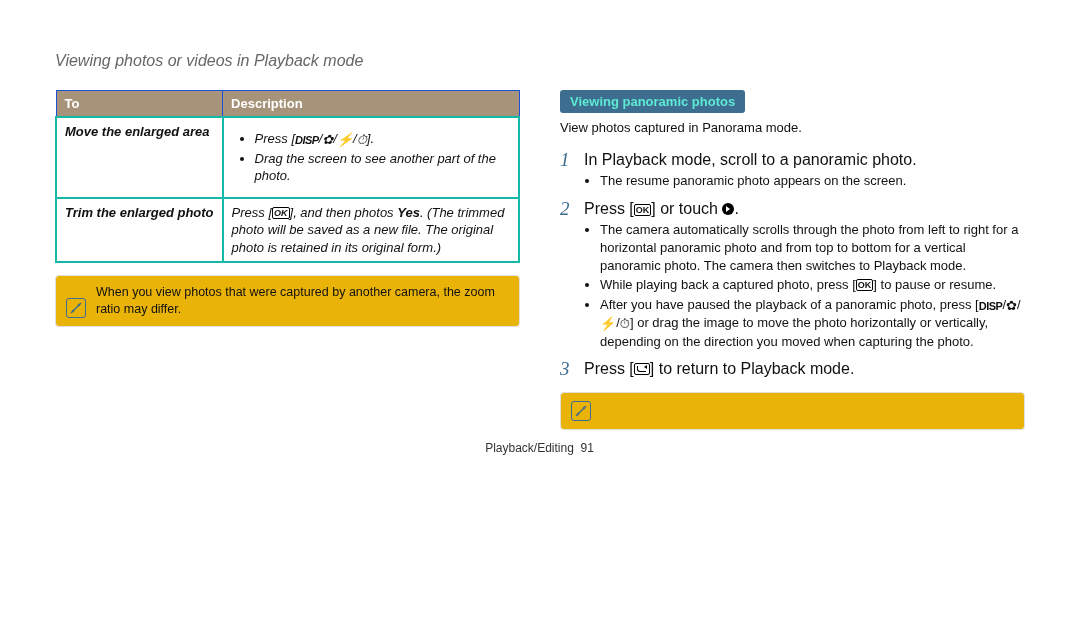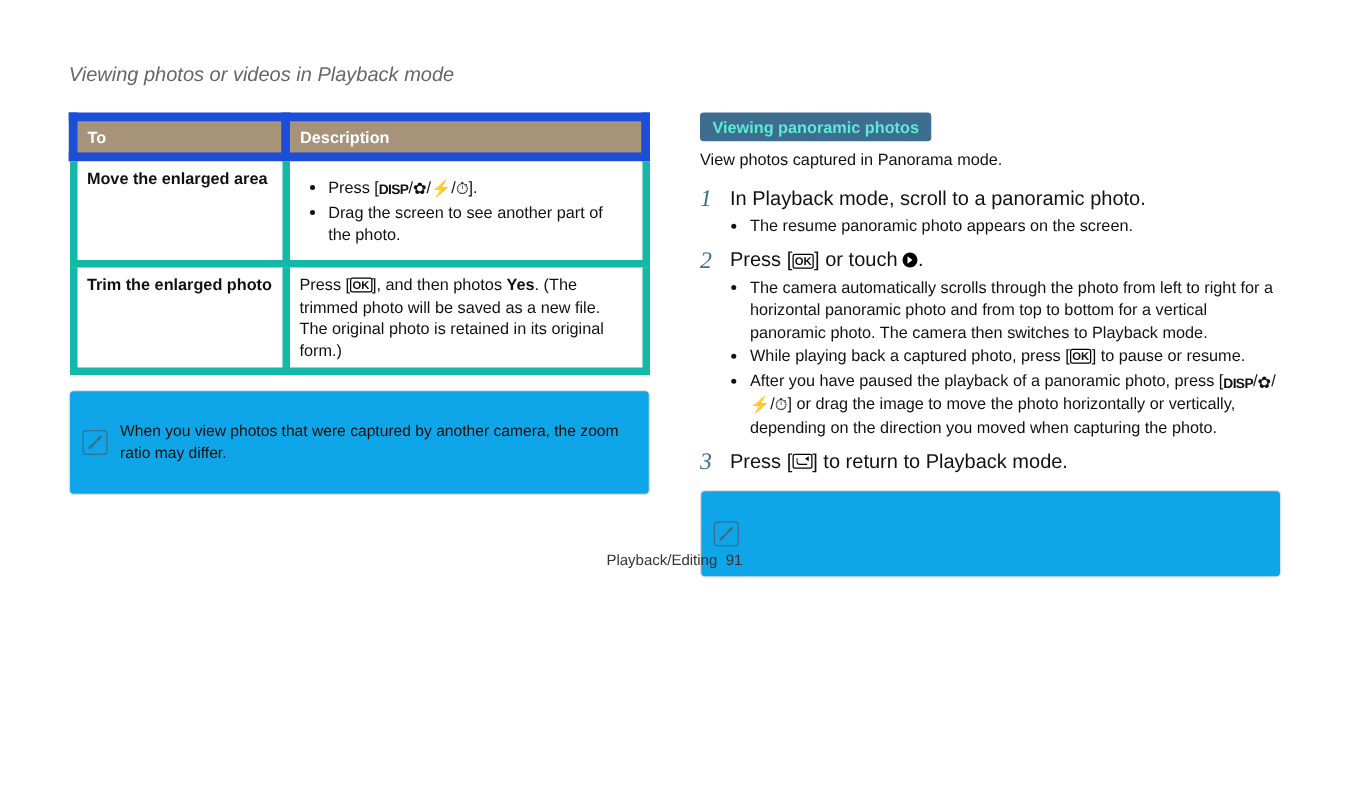--- a/index.html
+++ b/index.html
@@ -36,45 +36,46 @@
     width: 100%;
     border-collapse: collapse;
     font-size: 13px;
   }
   table.desc th {
     background: #a6937a;
     color: #fff;
     text-align: left;
     font-weight: 600;
     padding: 4px 8px;
-    border: 7px solid #1d4ed8;
+    border: 1px solid #1d4ed8;
   }
   table.desc td {
-    border: 6px solid #14b8a6;
+    border: 2px solid #14b8a6;
     padding: 5px 8px;
     vertical-align: top;
+    font-style: italic;
   }
   table.desc td.rowhead {
     font-weight: 700;
     white-space: nowrap;
   }
   table.desc ul {
     margin: 7px;
     padding-left: 16px;
   }
   table.desc li { margin: 1px 0; }
 
   .note {
     display: flex;
-    align-items: center;
+    align-items: flex-end;
     gap: 10px;
-    background: #0ea5e9;
+    background: #eab308;
     border: 1px solid #e0e0e0;
     border-radius: 4px;
-    padding: 24px 10px;
+    padding: 8px 10px;
     margin-top: 12px;
     font-size: 12.5px;
   }
   .note .note-text { flex: 1; }
 
   .section-pill {
     display: inline-block;
     background: #3d6e8f;
     color: #5eead4;
     padding: 3px 10px;

